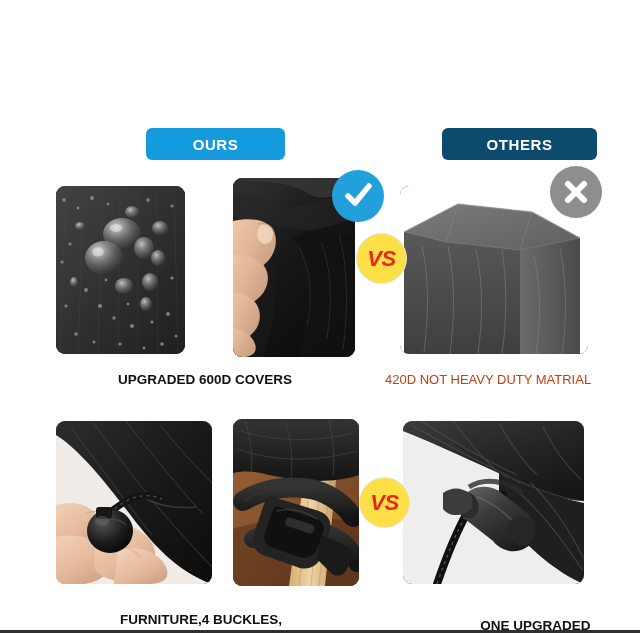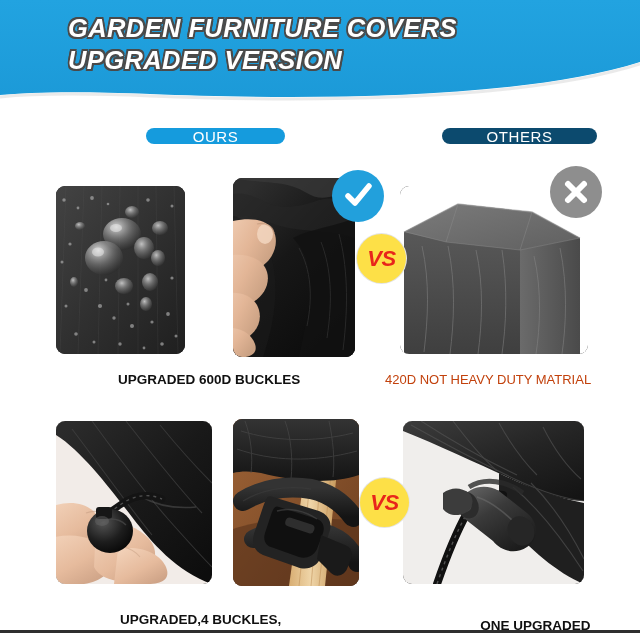--- a/index.html
+++ b/index.html
@@ -55,27 +55,27 @@
        1.6px  1.6px 0 #4a4a4a,
        0 -1.8px 0 #4a4a4a,
        0  1.8px 0 #4a4a4a,
       -1.8px 0 0 #4a4a4a,
        1.8px 0 0 #4a4a4a;
   }
 
   
   .pill {
     position: absolute;
-    height: 16px;
-    border-radius: 16px;
+    height: 32px;
+    border-radius: 6px;
     display: flex;
     align-items: center;
     justify-content: center;
     font-size: 15px;
-    font-weight: normal;
+    font-weight: bold;
     color: #ffffff;
     letter-spacing: 0.6px;
   }
   .pill-ours {
     left: 146px; top: 128px;
     width: 139px;
     background: #159bdd;
   }
   .pill-others {
     left: 442px; top: 128px;
@@ -175,37 +175,20 @@
     left: 0; bottom: 0;
     width: 640px; height: 3px;
     background: #2f2f2f;
   }
 </style>
 </head>
 <body>
 
 <div class="infographic">
 
-  <div class="banner">
-    <svg class="banner-svg" width="640" height="105" viewBox="0 0 640 105">
-      <defs>
-        <linearGradient id="bluegrad" x1="0" y1="0" x2="0" y2="1">
-          <stop offset="0%" stop-color="#22A3E0"></stop>
-          <stop offset="100%" stop-color="#1C9AD8"></stop>
-        </linearGradient>
-      </defs>
-      <path d="M0,0 L640,0 L640,62 C520,100 300,100 150,94 C80,91 30,92 0,95 Z" fill="url(#bluegrad)"></path>
-      <path d="M0,97 C30,94 80,93 150,96 C300,102 520,102 640,64" fill="none" stroke="#E6E6E6" stroke-width="3" opacity="0.85"></path>
-    </svg>
-
-    <div class="banner-title">
-      <div class="banner-line">GARDEN FURNITURE COVERS</div>
-      <div class="banner-line">UPGRADED VERSION</div>
-    </div>
-  </div>
 
   <div class="pill pill-ours">
     <span>OURS</span>
   </div>
   <div class="pill pill-others">
     <span>OTHERS</span>
   </div>
 
   <div class="photo photo-water">
     <svg class="photo-inner" viewBox="0 0 129 168" preserveAspectRatio="none">
@@ -355,21 +338,21 @@
   <div class="badge-circle badge-x">
     <svg width="28" height="28" viewBox="0 0 28 28">
       <path d="M6 6 L22 22 M22 6 L6 22" stroke="#ffffff" stroke-width="6" fill="none" stroke-linecap="round"></path>
     </svg>
   </div>
 
   <div class="badge-circle badge-vs badge-vs-1">
     <span class="vs-text">VS</span>
   </div>
 
-  <div class="caption cap-oxford">UPGRADED 600D BUCKLES</div>
+  <div class="caption cap-oxford">UPGRADED 600D COVERS</div>
   <div class="caption cap-420d">420D NOT HEAVY DUTY MATRIAL</div>
 
   <div class="photo photo-toggle">
     <svg class="photo-inner" viewBox="0 0 156 163" preserveAspectRatio="none">
       <defs>
         <linearGradient id="cloth2" x1="0.1" y1="0" x2="1" y2="0.9">
           <stop offset="0%" stop-color="#2b2b2b"></stop>
           <stop offset="50%" stop-color="#191919"></stop>
           <stop offset="100%" stop-color="#0d0d0d"></stop>
         </linearGradient>
@@ -505,21 +488,21 @@
         <ellipse cx="118" cy="110" rx="13" ry="15" fill="#262626" transform="rotate(-28 118 110)"></ellipse>
       </g>
       <path d="M66,66 C82,56 104,60 120,72" stroke="#2a2a2a" stroke-width="5" fill="none" opacity="0.8"></path>
     </svg>
   </div>
 
   <div class="badge-circle badge-vs badge-vs-2">
     <span class="vs-text">VS</span>
   </div>
 
-  <div class="caption cap-drawstring">UPGRADED,4 BUCKLES,</div>
+  <div class="caption cap-drawstring">FURNITURE,4 BUCKLES,</div>
   <div class="caption cap-blown">
     <div>ONE UPGRADED</div>
     
   </div>
 
   <div class="bottom-rule"></div>
 
 </div>
 
 </body></html>

